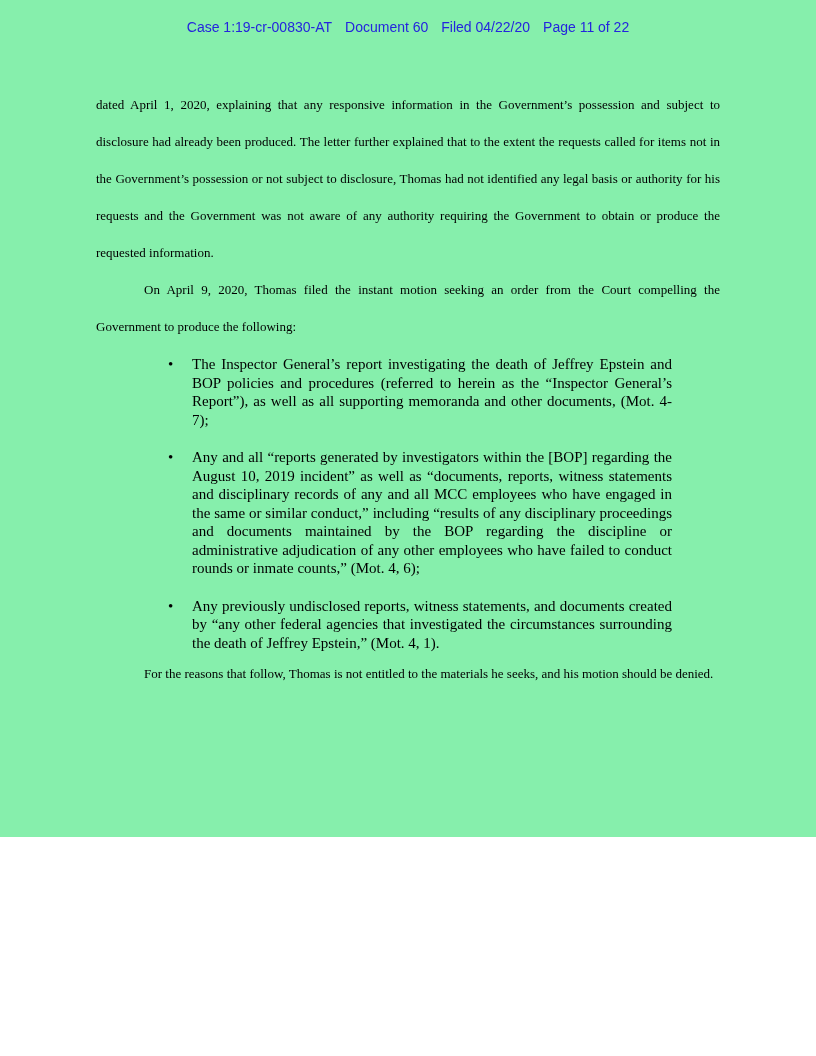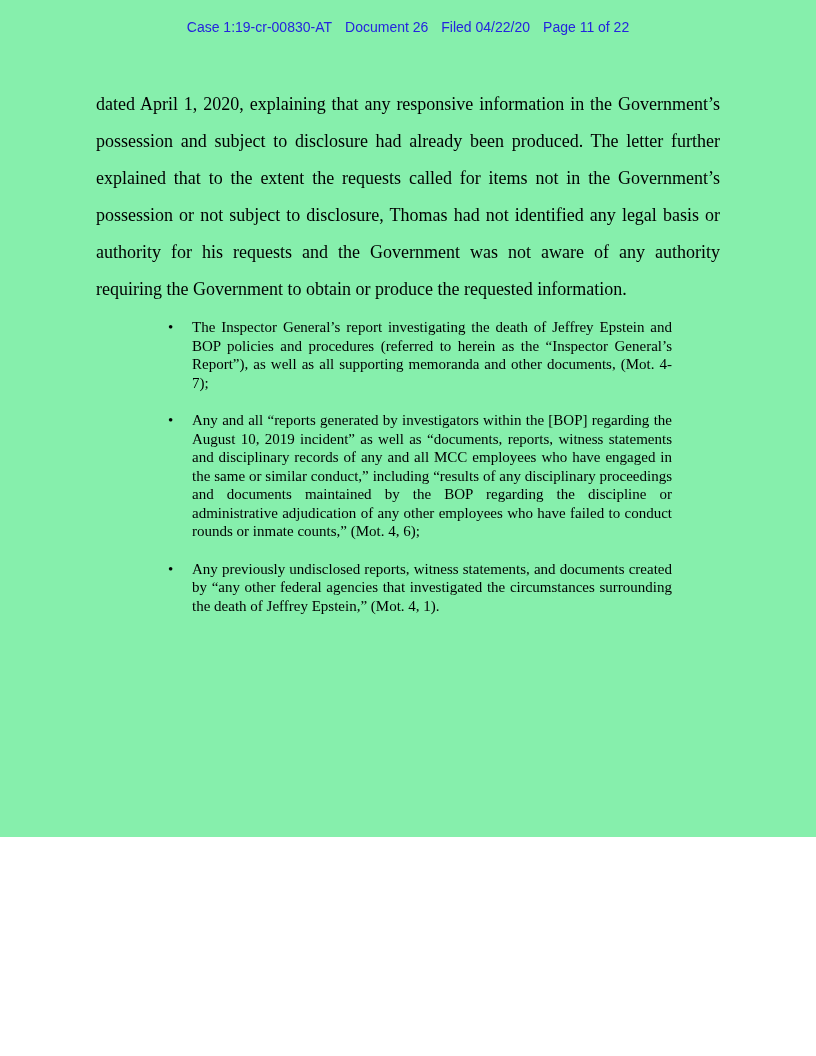--- a/index.html
+++ b/index.html
@@ -30,21 +30,21 @@
     white-space: nowrap;
   }
   .doc-body {
     position: absolute;
     left: 96px;
     top: 86px;
     width: 624px;
   }
   .para {
     margin: 0;
-    font-size: 18px;
+    font-size: 13px;
     line-height: 37px;
     text-align: justify;
   }
   .para.indent {
     text-indent: 48px;
   }
   ul.bullets {
     list-style: none;
     margin: 10px 0 0 96px;
     padding: 0;
@@ -78,43 +78,45 @@
     font-size: 15.5px;
   }
 </style>
 </head>
 <body>
 
 <div class="page">
 
   <div class="stamp">
     <span>Case 1:19-cr-00830-AT</span>
-    <span>Document 26</span>
+    <span>Document 60</span>
     <span>Filed 04/22/20</span>
     <span>Page 11 of 22</span>
   </div>
 
   <div class="doc-body">
 
     <p class="para">dated April 1, 2020, explaining that any responsive information in the Government’s possession and subject to disclosure had already been produced.  The letter further explained that to the extent the requests called for items not in the Government’s possession or not subject to disclosure, Thomas had not identified any legal basis or authority for his requests and the Government was not aware of any authority requiring the Government to obtain or produce the requested information.</p>
 
+    <p class="para indent">On April 9, 2020, Thomas filed the instant motion seeking an order from the Court compelling the Government to produce the following:</p>
 
     <ul class="bullets">
       <li>
         <span class="marker">•</span>
         <span>The Inspector General’s report investigating the death of Jeffrey Epstein and BOP policies and procedures (referred to herein as the “Inspector General’s Report”), as well as all supporting memoranda and other documents, (Mot. 4-7);</span>
       </li>
       <li>
         <span class="marker">•</span>
         <span>Any and all “reports generated by investigators within the [BOP] regarding the August 10, 2019 incident” as well as “documents, reports, witness statements and disciplinary records of any and all MCC employees who have engaged in the same or similar conduct,” including “results of any disciplinary proceedings and documents maintained by the BOP regarding the discipline or administrative adjudication of any other employees who have failed to conduct rounds or inmate counts,” (Mot. 4, 6);</span>
       </li>
       <li>
         <span class="marker">•</span>
         <span>Any previously undisclosed reports, witness statements, and documents created by “any other federal agencies that investigated the circumstances surrounding the death of Jeffrey Epstein,” (Mot. 4, 1).</span>
       </li>
     </ul>
 
+    <p class="para indent conclusion">For the reasons that follow, Thomas is not entitled to the materials he seeks, and his motion should be denied.</p>
 
   </div>
 
   <div class="pagenum">6</div>
 
 </div>
 
 </body></html>

